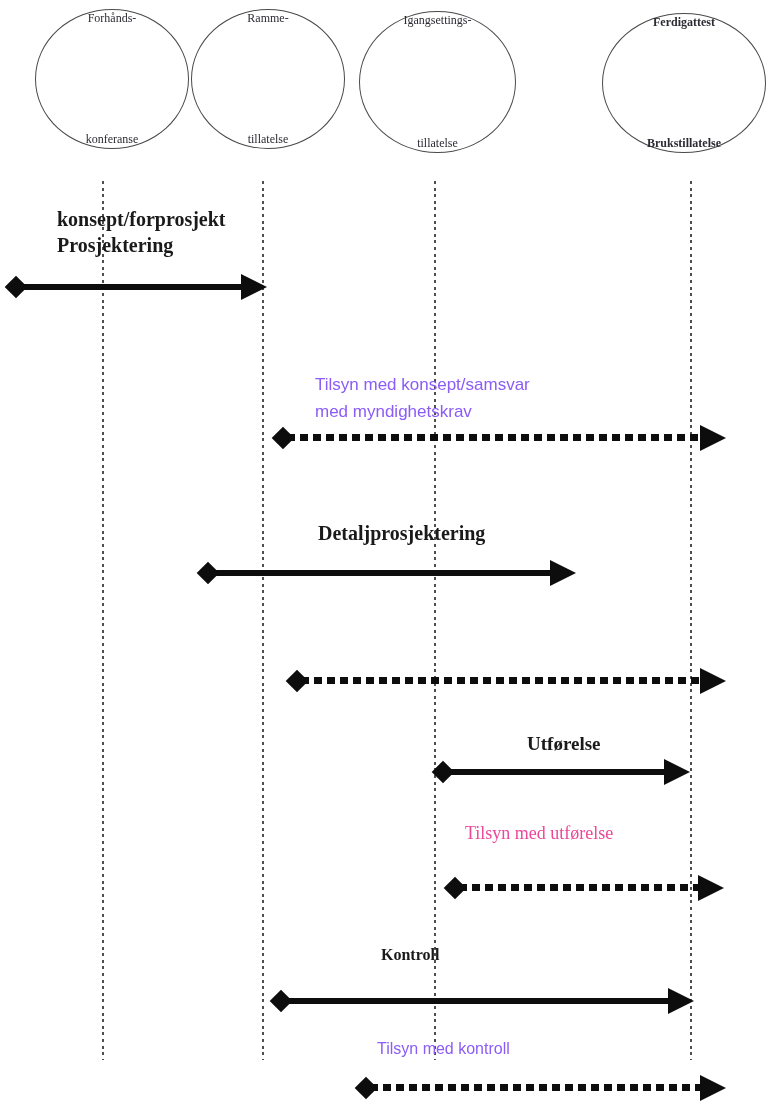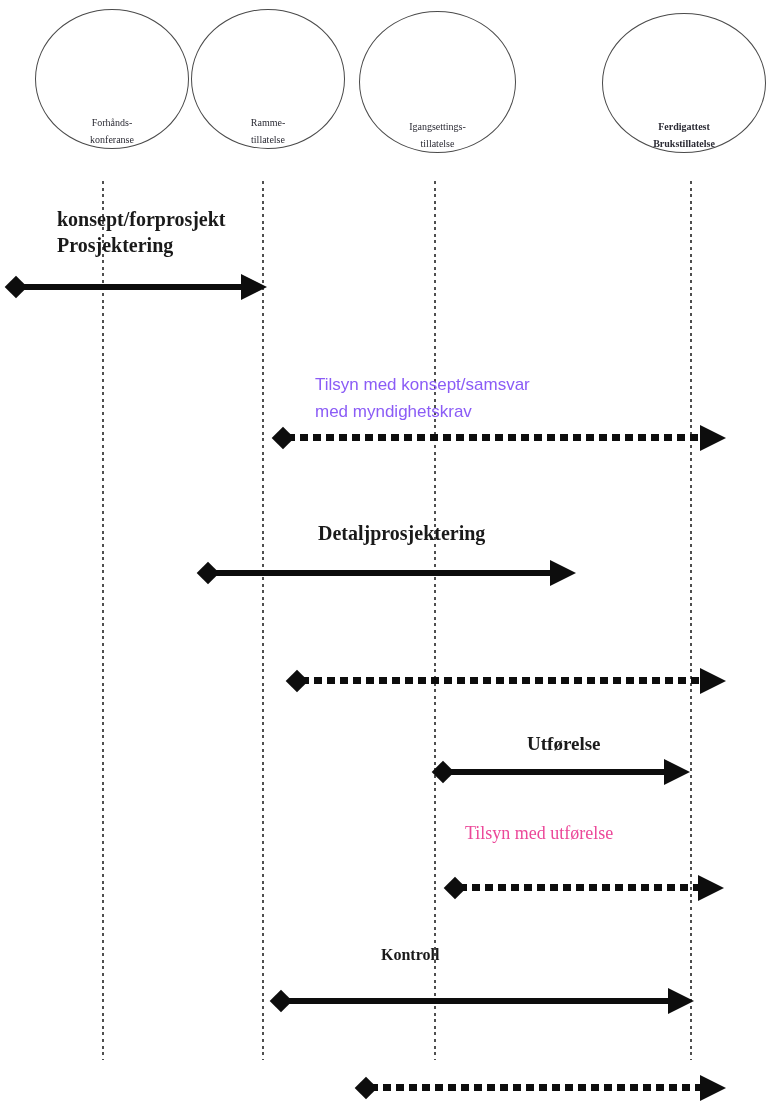--- a/index.html
+++ b/index.html
@@ -9,24 +9,24 @@
     background:#ffffff;
     overflow:hidden;
     font-family:"Liberation Serif", serif;
   }
   
   .ellipse{
     position:absolute;
     border:1.5px solid #4a4a4a;
     border-radius:50%;
     display:flex;flex-direction:column;
-    align-items:center;justify-content:flex-end;
+    align-items:center;justify-content:space-between;
     text-align:center;
     color:#2b2b34;
-    font-size:10px;line-height:17px;
+    font-size:12px;line-height:17px;
     font-family:"Liberation Serif", serif;
   }
   .ellipse span{display:block;}
   .ellipse.semibold{font-weight:bold;}
   
   .vline{
     position:absolute;
     width:2px;top:181px;height:879px;
     background:repeating-linear-gradient(180deg,#4f4f4f 0 3px,transparent 3px 6.6px);
   }
@@ -148,19 +148,22 @@
 
   <div class="lbl lbl-bold" style="left:381px;top:942px;font-size:16px;">
     <span>Kontroll</span>
   </div>
   <div class="arrow solid" style="left:281px;top:1001px;width:411px;">
     <div class="dm"></div>
     <div class="shaft"></div>
     <div class="head"></div>
   </div>
 
+  <div class="lbl lbl-sans" style="left:377px;top:1035px;font-size:16px;">
+    <span>Tilsyn med kontroll</span>
+  </div>
   <div class="arrow dashed" style="left:366px;top:1088px;width:358px;">
     <div class="dm"></div>
     <div class="shaft"></div>
     <div class="head"></div>
   </div>
 
 </div>
 
 </body></html>

